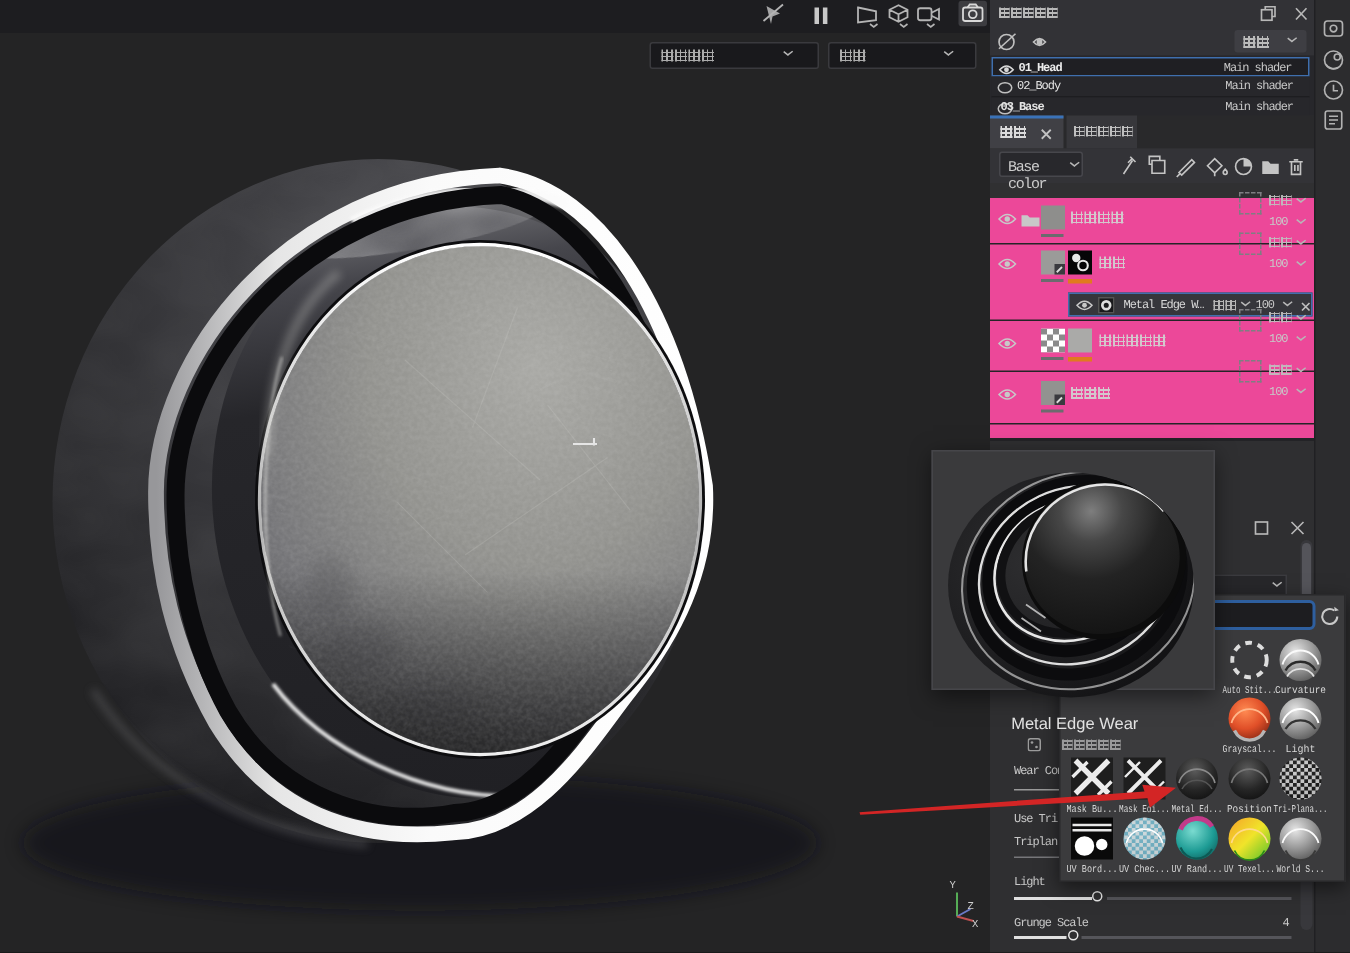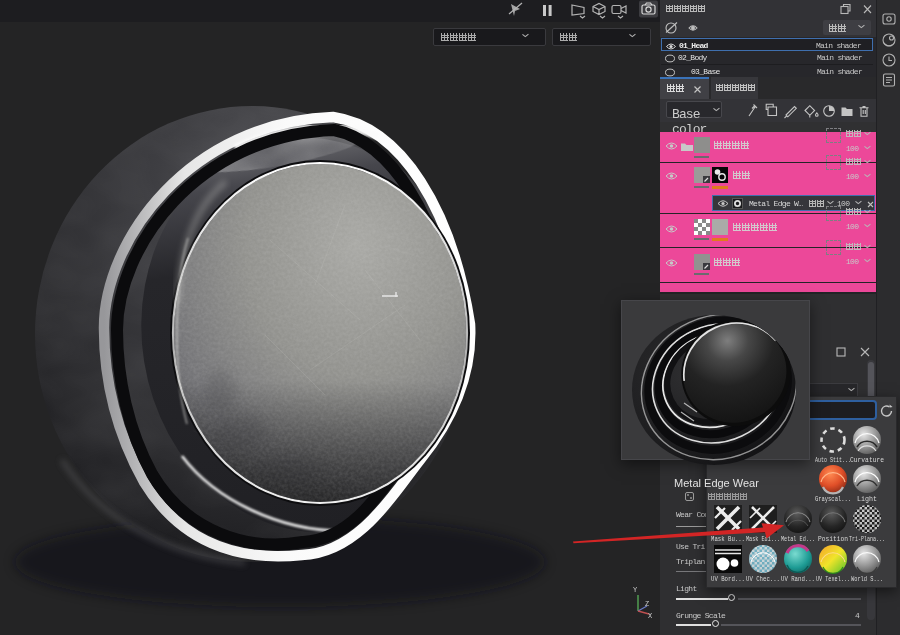--- a/index.html
+++ b/index.html
@@ -215,40 +215,40 @@
    <svg class="abs" style="left:3px;top:3px" width="12" height="9" viewBox="0 0 12 9">
             <ellipse cx="6" cy="4.5" rx="4.5" ry="3.4" stroke="#c0c0c0" fill="none"></ellipse>
           </svg>
    <span class="abs lbl" style="left:17px;top:2px;font-weight:normal;color:#e4e4e4">02_Body</span>
    <span class="abs lbl" style="right:11px;top:2px">Main shader</span>
   </div>
   <div class="abs" style="left:1px;top:28px;width:212px;height:13px;background:#27272b">
    <svg class="abs" style="left:3px;top:3px" width="12" height="9" viewBox="0 0 12 9">
             <ellipse cx="6" cy="4.5" rx="4.5" ry="3.4" stroke="#c0c0c0" fill="none"></ellipse>
           </svg>
-   <span class="abs lbl" style="left:30px;top:2px;font-weight:normal;color:#e4e4e4">03_Base</span>
+   <span class="abs lbl" style="left:6px;top:2px;font-weight:bold;color:#e4e4e4">03_Base</span>
    <span class="abs lbl" style="right:11px;top:2px">Main shader</span>
   </div>
  </div>
 
  <div class="abs" style="left:0;top:77px;width:216px;height:22px;background:#29292b">
   <div class="abs" style="left:0;top:0;width:49px;height:22px;background:#404045;border-top:2px solid #3a72b8;box-sizing:border-box">
    <span class="abs ct" style="left:7px;top:5px;color:#e8e8e8"><span class="cj"></span><span class="cj"></span></span>
    <svg class="abs" style="left:33px;top:6px" width="9" height="9" viewBox="0 0 9 9">
             <path d="M 1.5 1.5 L 7.5 7.5 M 7.5 1.5 L 1.5 7.5" stroke="#c2c2c2" stroke-width="1.2"></path>
           </svg>
   </div>
   <div class="abs" style="left:51px;top:0;width:47px;height:22px;background:#37373b">
    <span class="abs ct" style="left:5px;top:7px;color:#cccccc"><span class="cj cjs"></span><span class="cj cjs"></span><span class="cj cjs"></span><span class="cj cjs"></span><span class="cj cjs"></span></span>
   </div>
  </div>
 
  <div class="abs" style="left:0;top:99px;width:216px;height:23px;background:#333337">
   <div class="abs" style="left:6px;top:2px;width:56px;height:17px;background:#28282c;border:1px solid #47474c;border-radius:2px;box-sizing:border-box">
-   <span class="abs" style="left:5px;top:4.5px;font-size:13px;letter-spacing:-0.9px;color:#cccccc">Base color</span>
+   <span class="abs" style="left:5px;top:4.5px;font-size:10px;letter-spacing:-0.9px;color:#cccccc">Base color</span>
    <span class="chev abs" style="left:46px;top:7px"></span>
   </div>
   <svg class="abs" style="left:85px;top:3px" width="130" height="17" viewBox="0 0 130 17">
    <g stroke="#c4c4c4" fill="none" stroke-width="1.1">
     <path d="M 4 14 L 10 5 M 8.5 2.5 l 3.5 3.5 M 7 6.5 l 3 -3"></path>
     <path d="M 23 5 h 8.5 v 8.5 h -8.5 z M 23 7.5 h -1.8 v -5.3 h 7 v 2.6"></path>
     <path d="M 41 13 L 49.5 4.5 l 1.8 1.8 L 42.8 14.8 z M 39.5 16 l 2.2 -2.2"></path>
     <path d="M 60 8.5 l 4.8 -4.8 l 4.8 4.8 l -4.8 4.8 z M 64.8 13.3 v 2.2 M 70.5 13 a 1.3 1.3 0 1 0 2.6 0 c 0 -0.9 -1.3 -2.2 -1.3 -2.2 s -1.3 1.3 -1.3 2.2"></path>
     <circle cx="84" cy="9" r="5.3"></circle>
             <path d="M 84 3.7 a 5.3 5.3 0 0 1 5.3 5.3 l -5.3 0 z" fill="#c4c4c4" stroke="none"></path>

